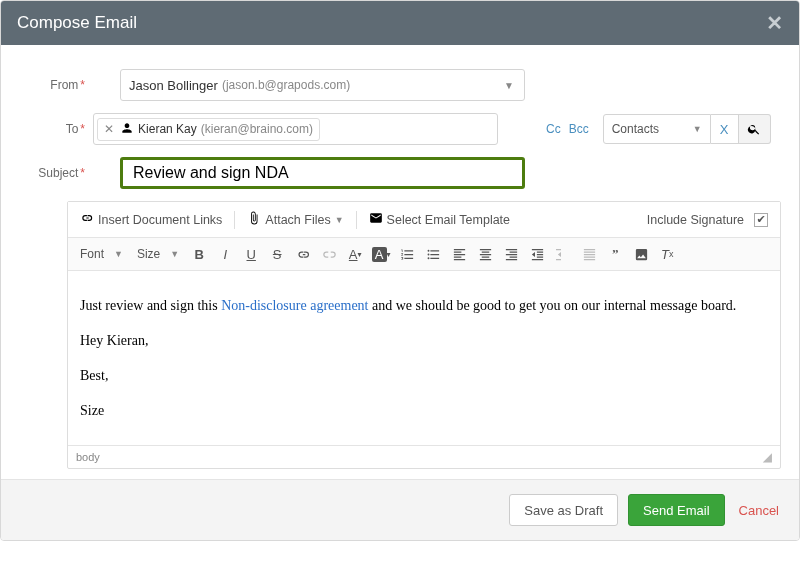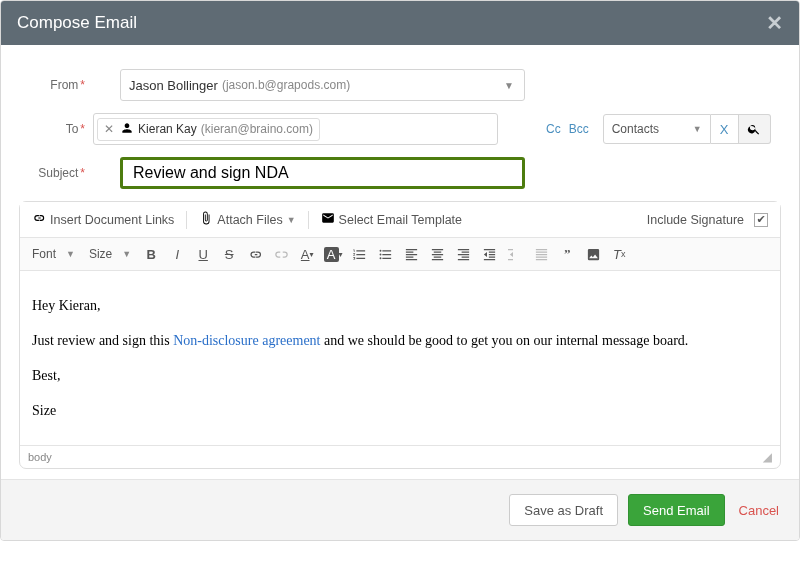--- a/index.html
+++ b/index.html
@@ -143,22 +143,23 @@
     width: 405px;
     border: 3px solid #4d7c0f;
     border-radius: 3px;
     height: 32px;
     padding: 0 10px;
     font-size: 16px;
     outline: none;
   }
   .editor {
     border: 1px solid #ddd;
-    border-radius: 7px;
+    border-radius: 2px;
     margin-top: 6px;
+    margin-left: 48px;
   }
   .editor-bar1 {
     display: flex;
     align-items: center;
     border-bottom: 1px solid #e4e4e4;
     padding: 6px 10px;
     background: #fff;
   }
   .ebar-btn {
     display: flex;
@@ -453,24 +454,24 @@
               <path d="M21 19V5a2 2 0 0 0-2-2H5a2 2 0 0 0-2 2v14a2 2 0 0 0 2 2h14a2 2 0 0 0 2-2zM8.5 13.5l2.5 3 3.5-4.5 4.5 6H5l3.5-4.5z"></path>
             </svg>
           </div>
         <div class="tbtn">
             <i>T</i>
             <sub style="font-size:9px;">x</sub>
           </div>
       </div>
 
       <div class="editor-content">
-        <p>Hey Kieran,</p>
         <p>
           <span>Just review and sign this </span><a href="#">Non-disclosure agreement</a><span> and we should be good to get you on our internal message board.</span>
         </p>
+        <p>Hey Kieran,</p>
         <p>Best,</p>
         <p>Size</p>
       </div>
 
       <div class="editor-footer">
         <span>body</span>
         <span class="resize-handle">◢</span>
       </div>
     </div>
 

